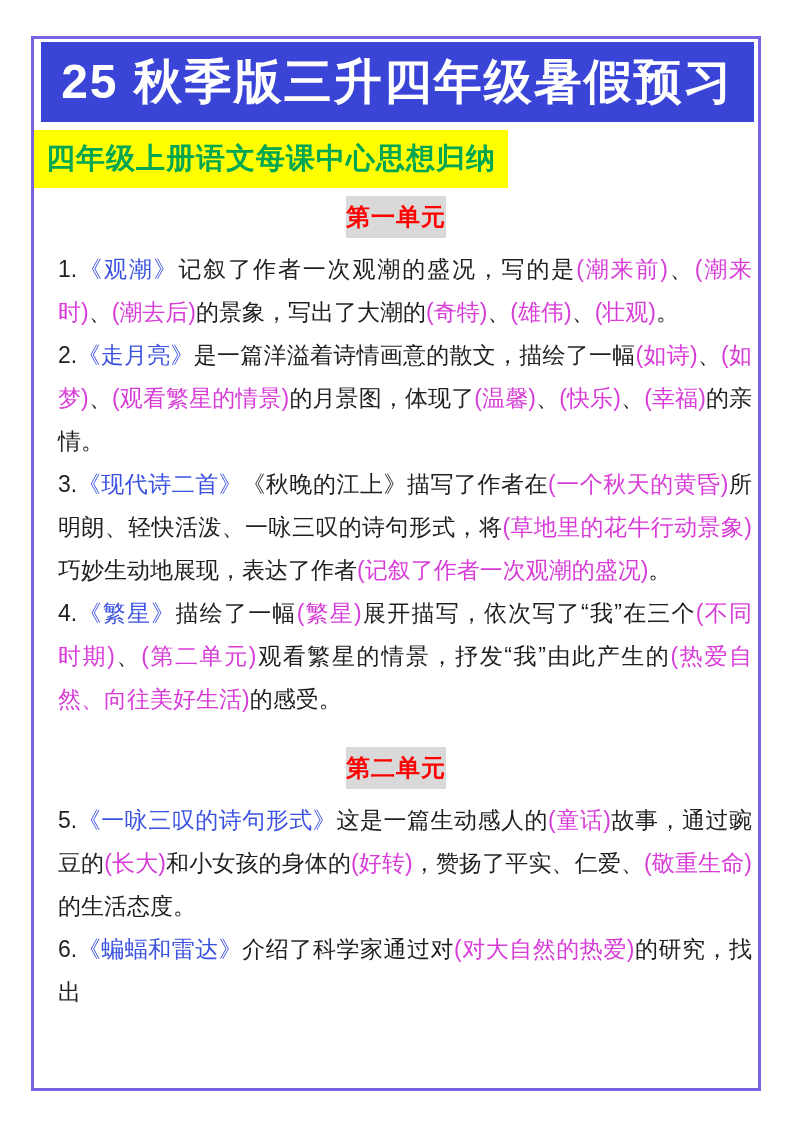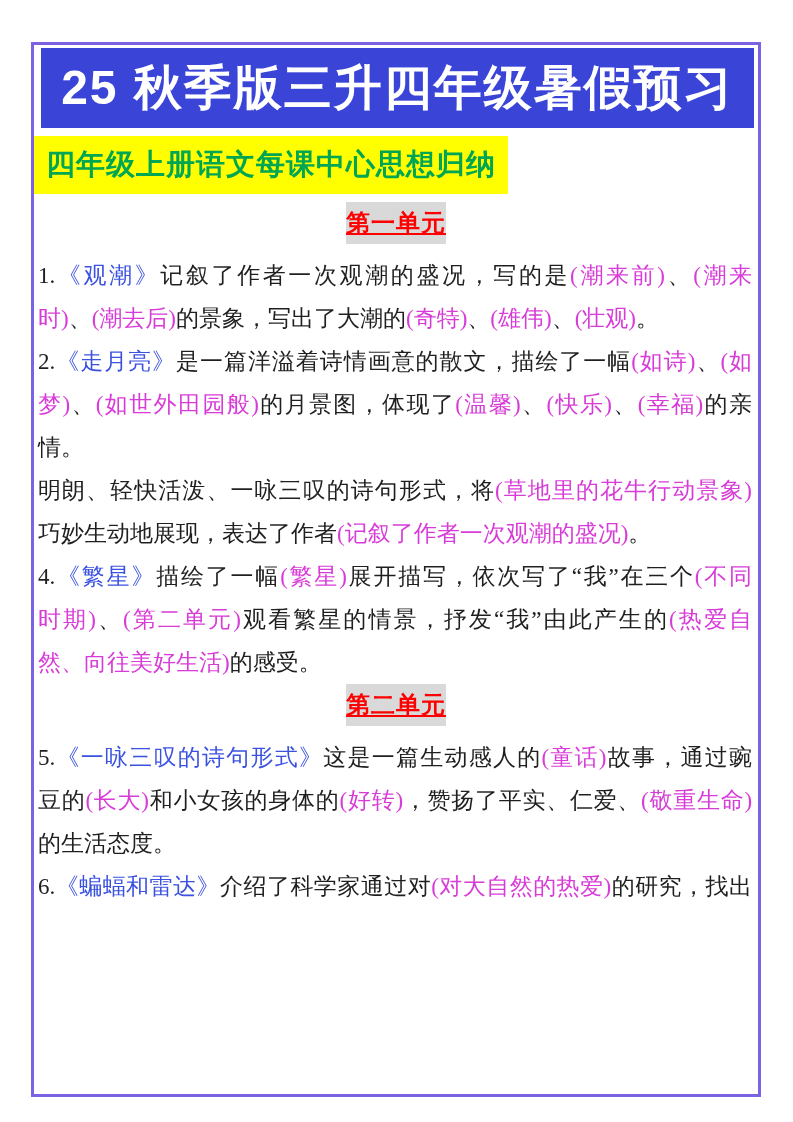--- a/index.html
+++ b/index.html
@@ -22,21 +22,21 @@
     overflow: hidden;
   }
   .page {
     position: relative;
     width: 793px; height: 1122px;
     background: #ffffff;
     overflow: hidden;
   }
   .frame {
     position: absolute;
-    left: 31px; top: 42px;
+    left: 31px; top: 36px;
     width: 730px; height: 1055px;
     border: 3px solid var(--border);
     background: #ffffff;
   }
   .banner {
     margin: 3px 4px 0 7px;
     height: 80px;
     background: var(--banner-bg);
     display: flex; align-items: center; justify-content: center;
   }
@@ -52,33 +52,32 @@
     display: inline-block;
     background: var(--subtitle-bg);
     color: var(--subtitle-text);
     font-size: 29px;
     font-weight: 800;
     padding: 9px 12px;
     letter-spacing: 1px;
     white-space: nowrap;
   }
   .heading-row { text-align: center; margin-top: 8px; }
-  .heading-row.later { margin-top: 0; }
+  .heading-row.later { margin-top: 26px; }
   .unit-heading {
     display: inline-block;
     background: var(--heading-bg);
     color: var(--heading-text);
     font-size: 24px;
     font-weight: 800;
     padding: 5px 0;
     letter-spacing: 1px;
     white-space: nowrap;
-    text-decoration: underline;
   }
-  .body { margin: 10px 6px 0 4px; font-family: Liberation Serif, serif; }
+  .body { margin: 10px 6px 0 24px; }
   .line {
     font-size: 23px;
     line-height: 43px;
     color: var(--body-text);
     text-align: justify;
     text-align-last: justify;
   }
   .line.last { text-align-last: left; }
   .seg-k { color: var(--body-text); }
   .seg-b { color: var(--book-title-blue); }
@@ -94,22 +93,23 @@
     </div>
     <div class="subtitle-row">
       <span class="subtitle">四年级上册语文每课中心思想归纳</span>
     </div>
     <div id="sections">
         <div class="heading-row"><span class="unit-heading">第一单元</span></div>
         <div class="body">
           <div class="line"><span class="seg seg-k">1.</span><span class="seg seg-b">《观潮》</span><span class="seg seg-k">记叙了作者一次观潮的盛况，写的是</span><span class="seg seg-m">(潮来前)</span><span class="seg seg-k">、</span><span class="seg seg-m">(潮来</span></div>
           <div class="line last"><span class="seg seg-m">时)</span><span class="seg seg-k">、</span><span class="seg seg-m">(潮去后)</span><span class="seg seg-k">的景象，写出了大潮的</span><span class="seg seg-m">(奇特)</span><span class="seg seg-k">、</span><span class="seg seg-m">(雄伟)</span><span class="seg seg-k">、</span><span class="seg seg-m">(壮观)</span><span class="seg seg-k">。</span></div>
           <div class="line"><span class="seg seg-k">2.</span><span class="seg seg-b">《走月亮》</span><span class="seg seg-k">是一篇洋溢着诗情画意的散文，描绘了一幅</span><span class="seg seg-m">(如诗)</span><span class="seg seg-k">、</span><span class="seg seg-m">(如</span></div>
-          <div class="line"><span class="seg seg-m">梦)</span><span class="seg seg-k">、</span><span class="seg seg-m">(如世外田园般)</span><span class="seg seg-k">的月景图，体现了</span><span class="seg seg-m">(温馨)</span><span class="seg seg-k">、</span><span class="seg seg-m">(快乐)</span><span class="seg seg-k">、</span><span class="seg seg-m">(幸福)</span><span class="seg seg-k">的亲</span></div>
+          <div class="line"><span class="seg seg-m">梦)</span><span class="seg seg-k">、</span><span class="seg seg-m">(观看繁星的情景)</span><span class="seg seg-k">的月景图，体现了</span><span class="seg seg-m">(温馨)</span><span class="seg seg-k">、</span><span class="seg seg-m">(快乐)</span><span class="seg seg-k">、</span><span class="seg seg-m">(幸福)</span><span class="seg seg-k">的亲</span></div>
           <div class="line last"><span class="seg seg-k">情。</span></div>
+          <div class="line"><span class="seg seg-k">3.</span><span class="seg seg-b">《现代诗二首》</span><span class="seg seg-k">《秋晚的江上》描写了作者在</span><span class="seg seg-m">(一个秋天的黄昏)</span><span class="seg seg-k">所</span></div>
           <div class="line"><span class="seg seg-k">明朗、轻快活泼、一咏三叹的诗句形式，将</span><span class="seg seg-m">(草地里的花牛行动景象)</span></div>
           <div class="line last"><span class="seg seg-k">巧妙生动地展现，表达了作者</span><span class="seg seg-m">(记叙了作者一次观潮的盛况)</span><span class="seg seg-k">。</span></div>
           <div class="line"><span class="seg seg-k">4.</span><span class="seg seg-b">《繁星》</span><span class="seg seg-k">描绘了一幅</span><span class="seg seg-m">(繁星)</span><span class="seg seg-k">展开描写，依次写了“我”在三个</span><span class="seg seg-m">(不同</span></div>
           <div class="line"><span class="seg seg-m">时期)</span><span class="seg seg-k">、</span><span class="seg seg-m">(第二单元)</span><span class="seg seg-k">观看繁星的情景，抒发“我”由此产生的</span><span class="seg seg-m">(热爱自</span></div>
           <div class="line last"><span class="seg seg-m">然、向往美好生活)</span><span class="seg seg-k">的感受。</span></div>
         </div>
         <div class="heading-row later"><span class="unit-heading">第二单元</span></div>
         <div class="body">
           <div class="line"><span class="seg seg-k">5.</span><span class="seg seg-b">《一咏三叹的诗句形式》</span><span class="seg seg-k">这是一篇生动感人的</span><span class="seg seg-m">(童话)</span><span class="seg seg-k">故事，通过豌</span></div>
           <div class="line"><span class="seg seg-k">豆的</span><span class="seg seg-m">(长大)</span><span class="seg seg-k">和小女孩的身体的</span><span class="seg seg-m">(好转)</span><span class="seg seg-k">，赞扬了平实、仁爱、</span><span class="seg seg-m">(敬重生命)</span></div>

